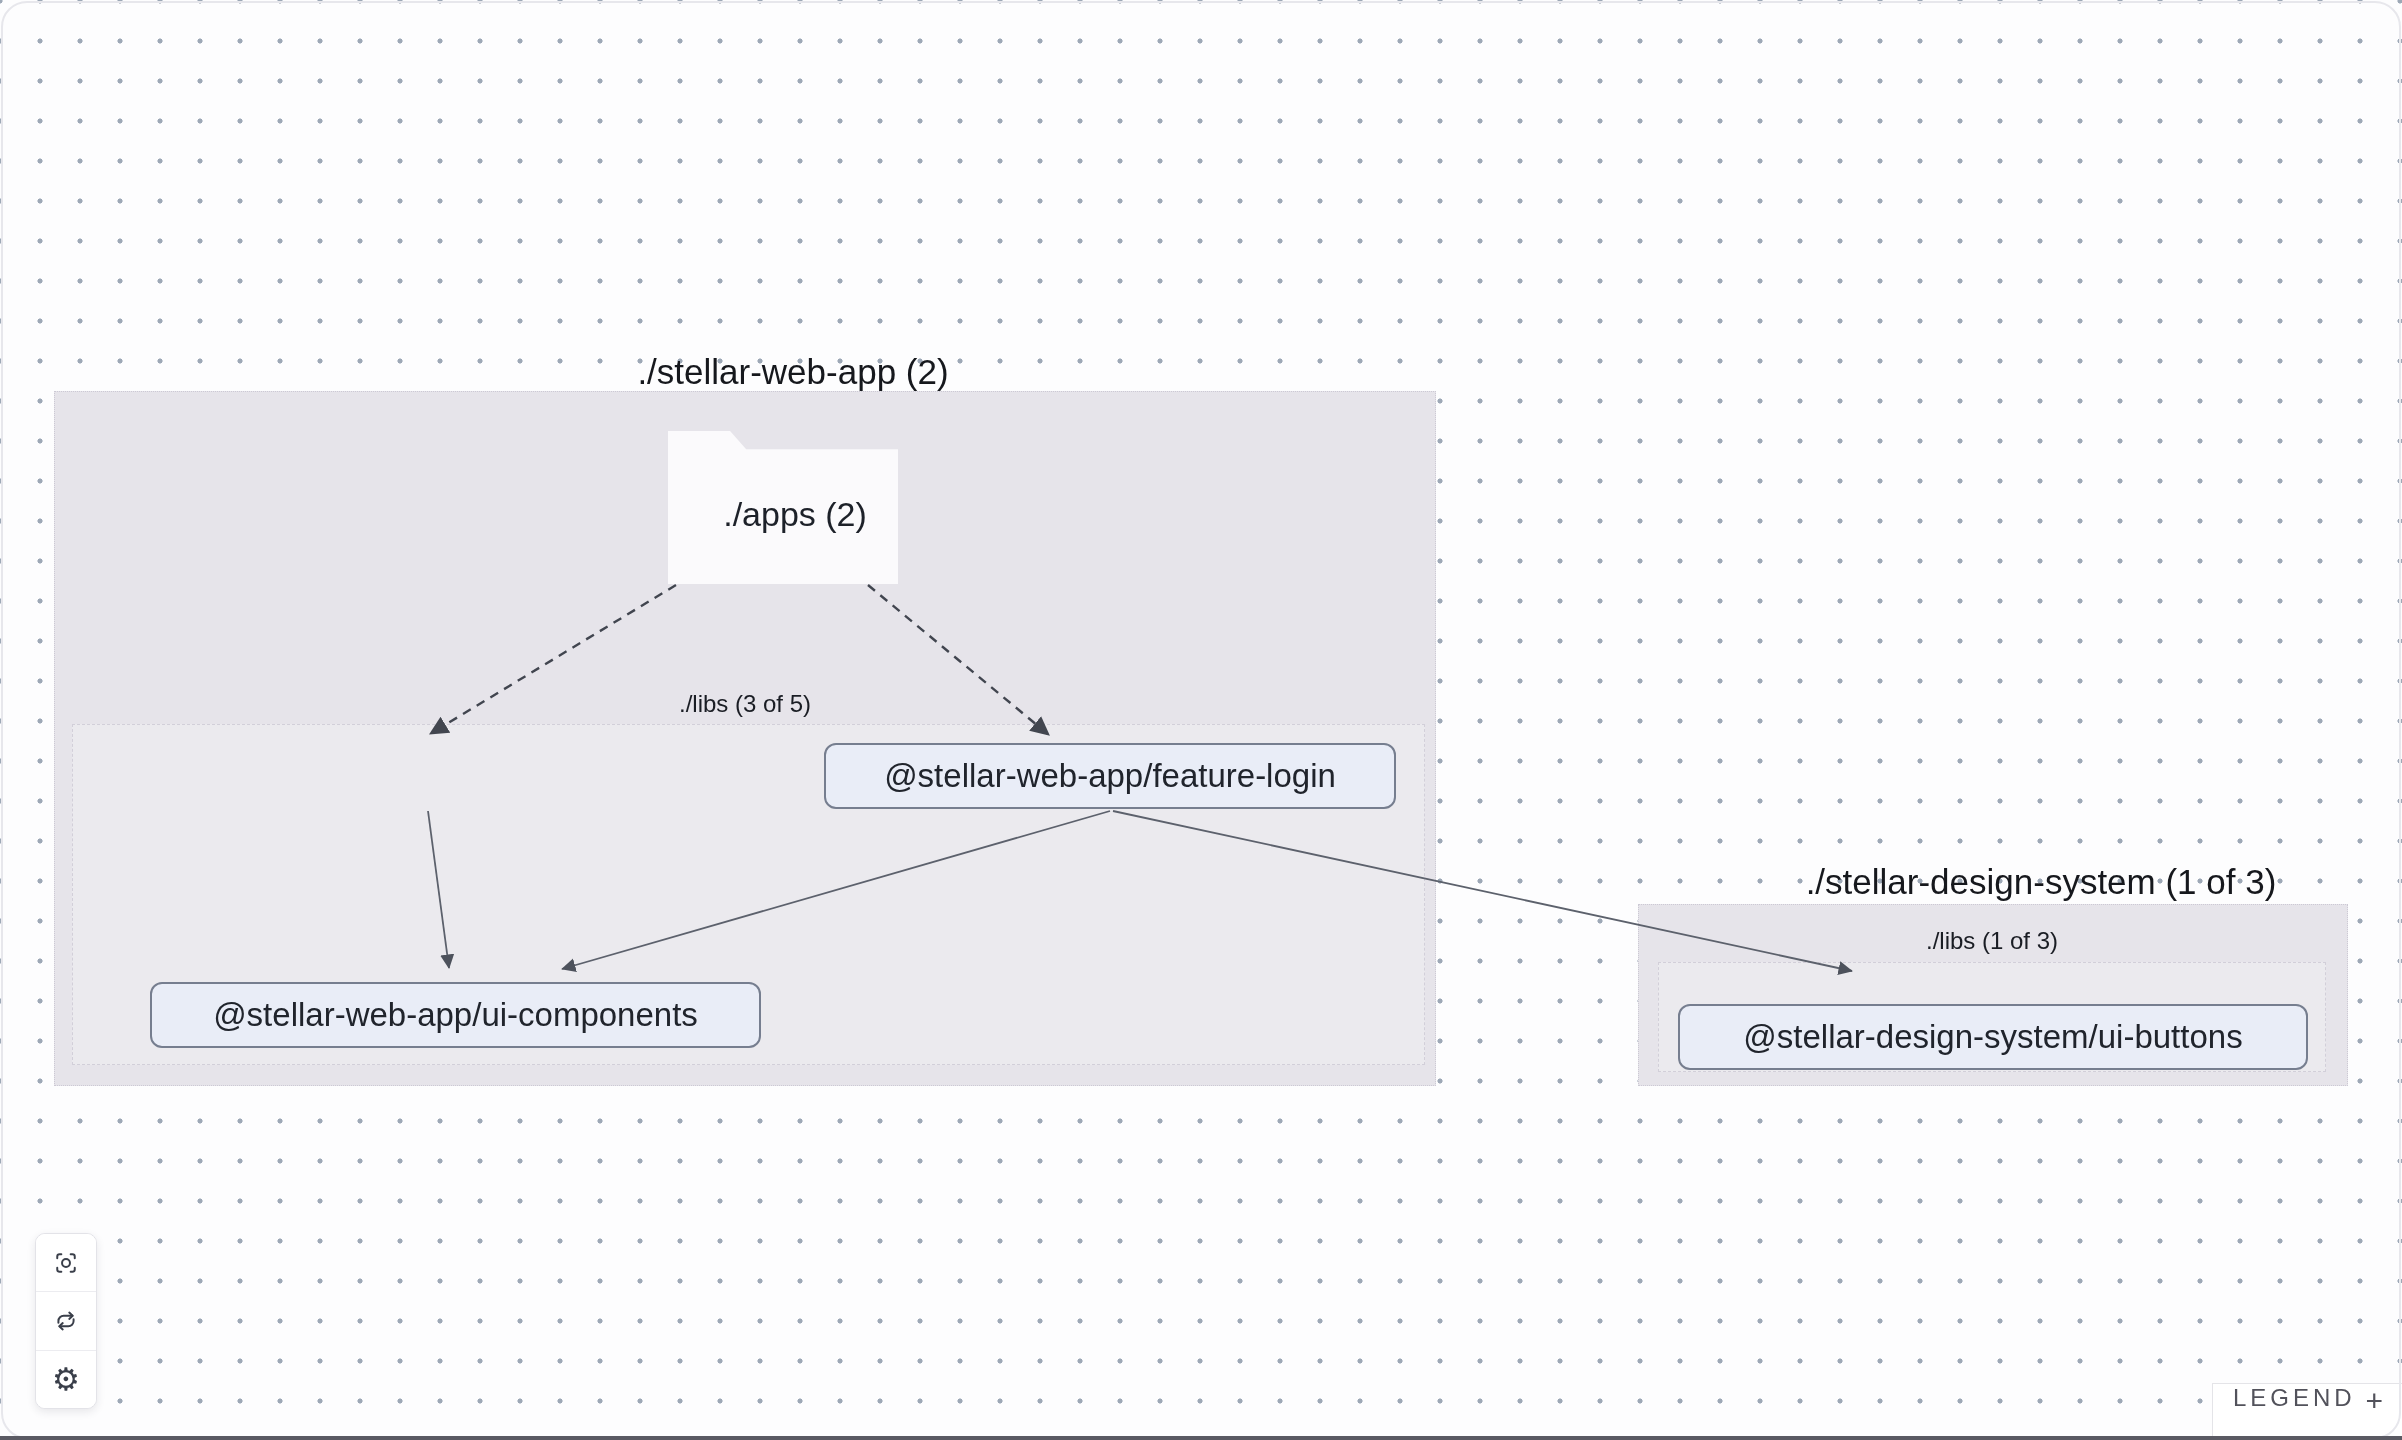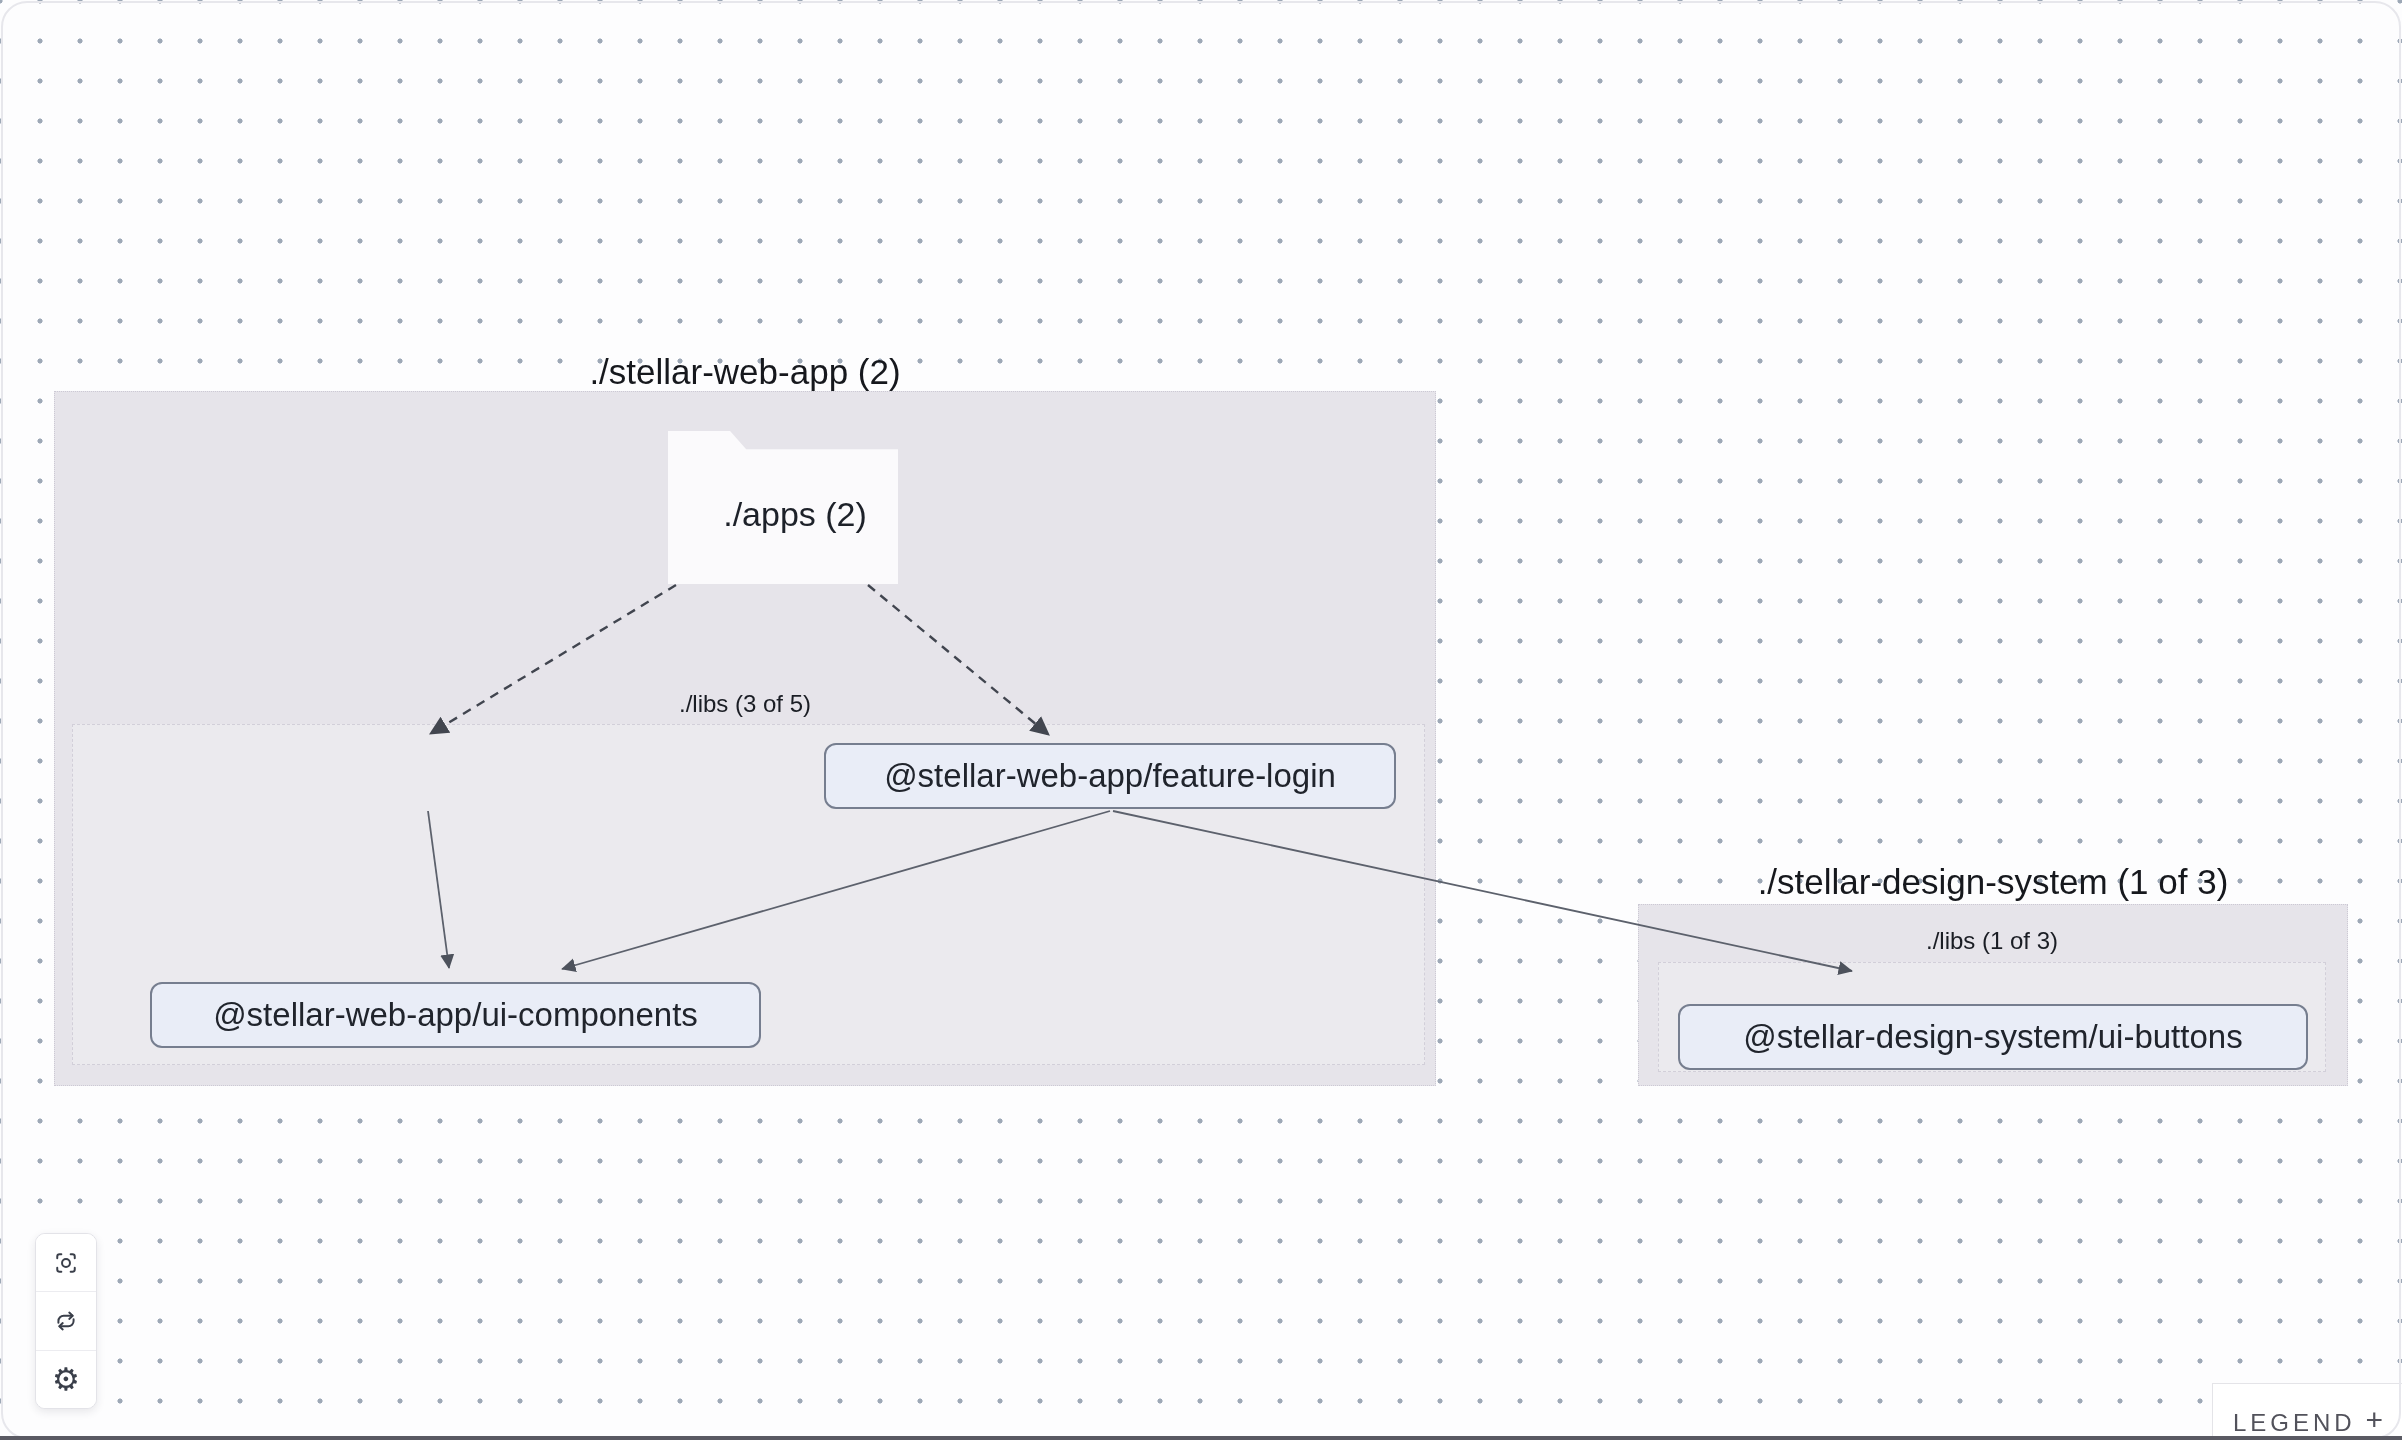--- a/index.html
+++ b/index.html
@@ -31,21 +31,21 @@
   .group-design{left:1638px;top:904px;width:710px;height:182px;}
   .subgroup{
     position:absolute;background:rgba(255,255,255,0.22);
     border:1px dashed #d2cfd9;box-sizing:border-box;
   }
   .subgroup-webapp-libs{left:72px;top:724px;width:1353px;height:341px;}
   .subgroup-design-libs{left:1658px;top:962px;width:668px;height:110px;}
   
   .glabel{
     position:absolute;transform:translateX(-50%);white-space:nowrap;
-    color:#16181d;font-size:35px;line-height:40px;
+    color:#16181d;font-size:35px;line-height:40px;margin-left:48px;
   }
   .slabel{
     position:absolute;transform:translateX(-50%);white-space:nowrap;
     color:#1a1d24;font-size:24px;line-height:38px;
   }
   
   .folder{
     position:absolute;left:668px;top:431px;width:206px;height:153px;
     background:#fbfafc;
     clip-path:polygon(0 0,27% 0,34% 12%,100% 12%,100% 100%,0 100%);
@@ -81,21 +81,21 @@
     flex:1;display:flex;align-items:center;justify-content:center;
     background:#fff;border:none;cursor:pointer;padding:0;
   }
   .ctrl-btn + .ctrl-btn{border-top:1px solid #ececf0;}
   .ctrl-btn svg{width:28px;height:28px;stroke:#3a3f4a;fill:none;stroke-width:1.7;stroke-linecap:round;stroke-linejoin:round;}
   .gear-glyph{font-size:31px;color:#3a3f4a;line-height:1;font-family:"DejaVu Sans",sans-serif;}
   
   .legend{
     position:absolute;left:2212px;top:1383px;width:190px;height:53px;
     background:#ffffff;border:1px solid #e4e4e8;border-right:none;border-bottom:none;
-    display:flex;align-items:flex-end;justify-content:center;z-index:30;cursor:pointer;
+    display:flex;align-items:flex-start;justify-content:center;z-index:30;cursor:pointer;
     color:#52525b;font-size:24px;letter-spacing:4px;
   }
   .legend .plus{font-size:30px;letter-spacing:0;margin-left:10px;font-weight:300;}
 </style>
 </head>
 <body>
 
 <div class="canvas">
 
   <div class="group group-webapp"></div>

